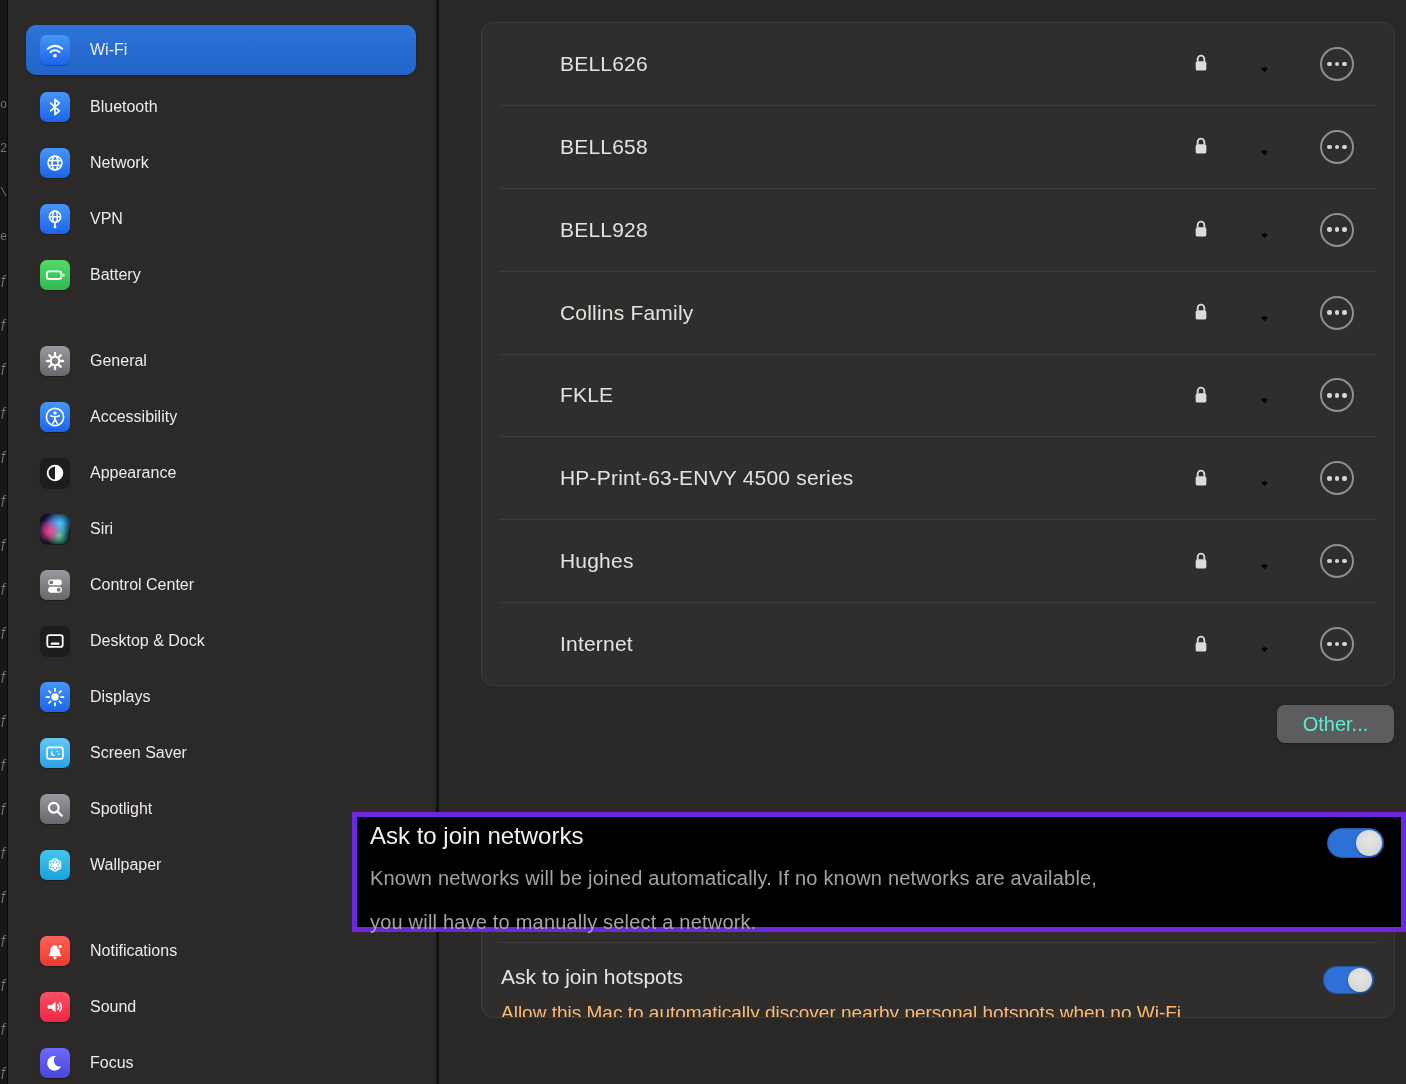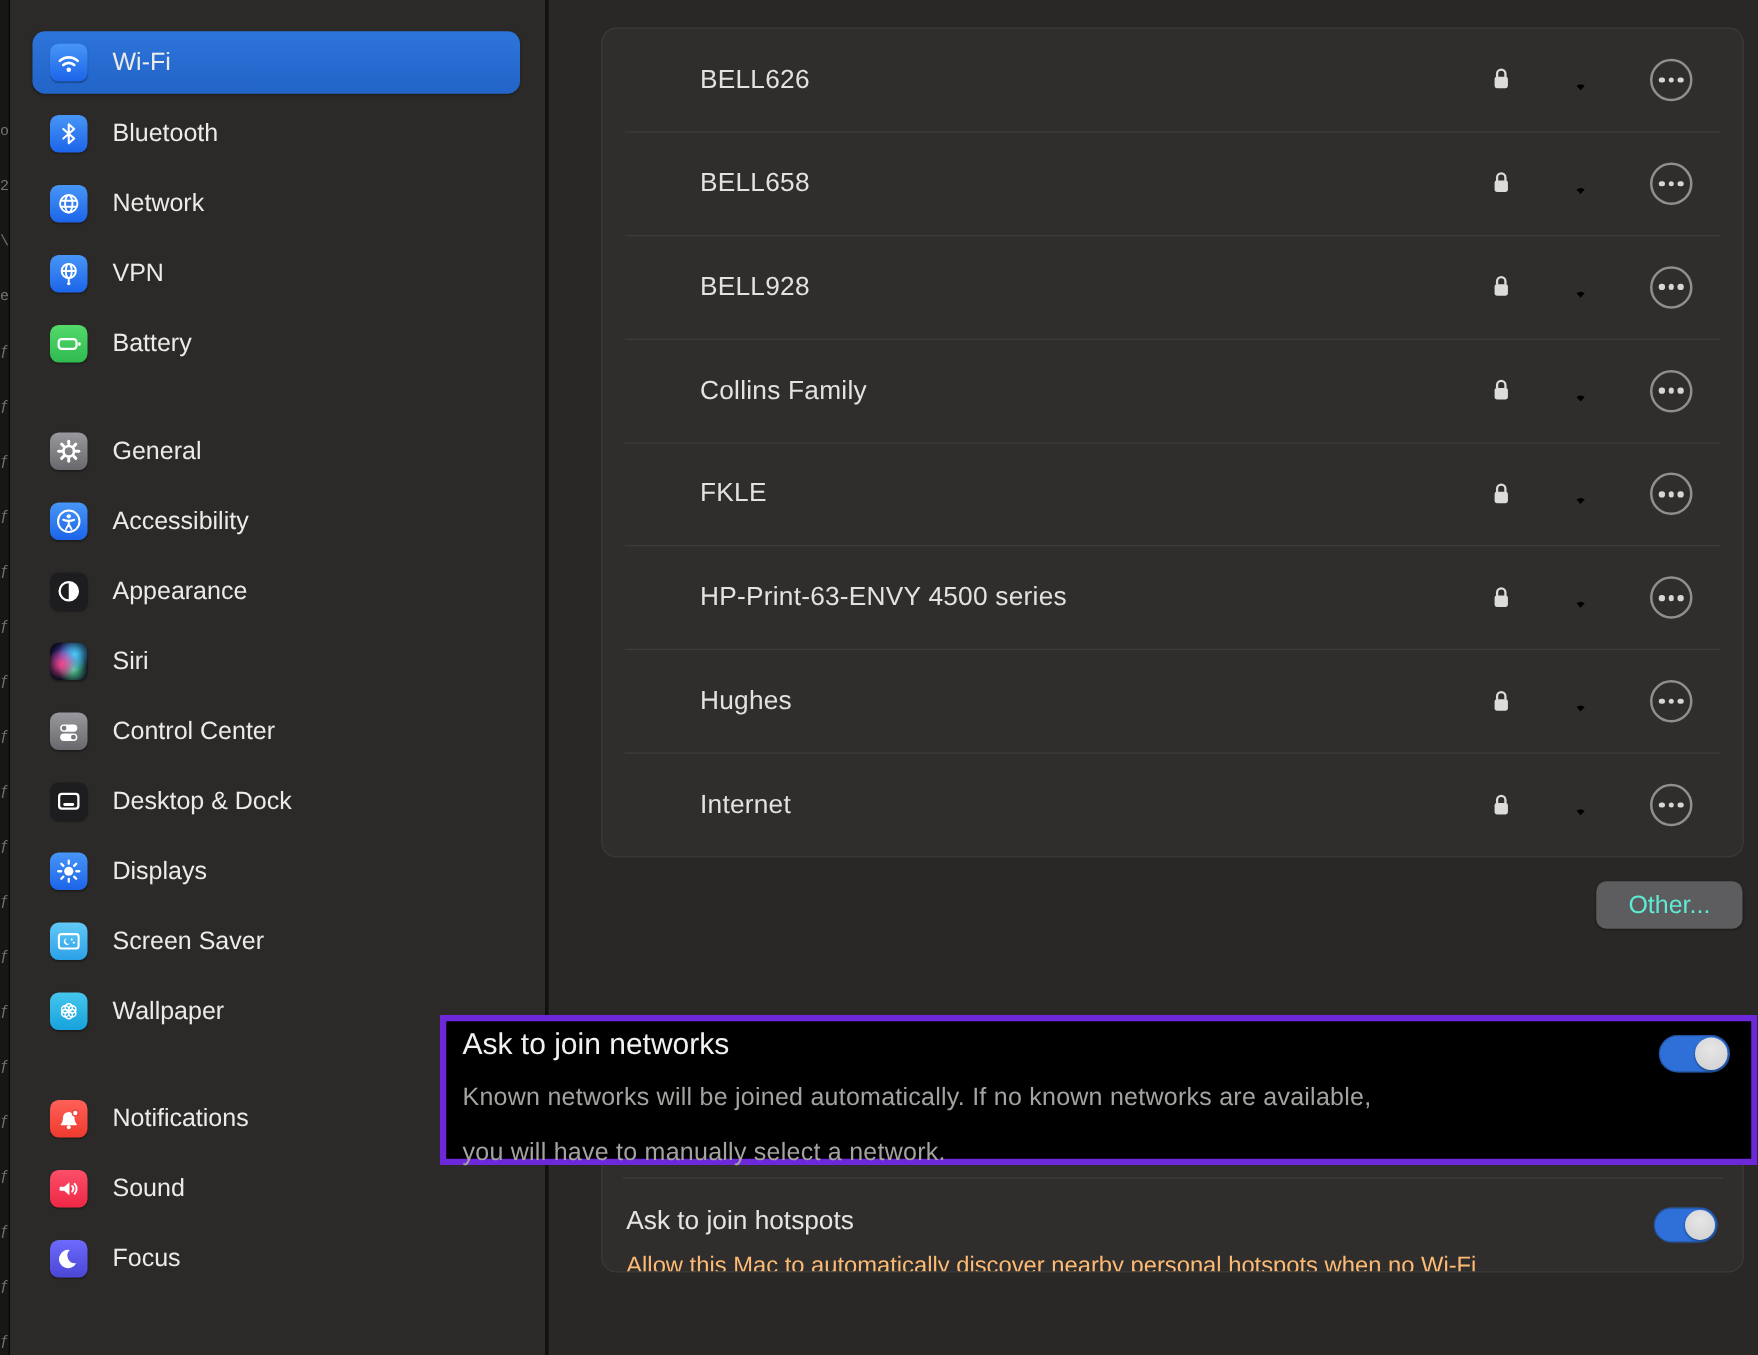--- a/index.html
+++ b/index.html
@@ -16,21 +16,21 @@
     background:#171715; overflow:hidden; border-right:1px solid #060606; }
   .left-strip span { position:absolute; left:0; font:12px "Liberation Mono",monospace; color:#75736f; }
 
   
   .sidebar { position:absolute; left:8px; top:0; width:428px; height:1084px;
     background:#2b2a29; padding-top:25px; }
   .side-divider { position:absolute; left:436px; top:0; width:3px; height:1084px; background:#111110; }
 
   .srow { height:56px; margin:0 20px 0 18px; border-radius:10px;
     display:flex; align-items:center; padding-left:14px; gap:20px;
-    font-size:20px; color:#edebe9; cursor:default; }
+    font-size:16px; color:#edebe9; cursor:default; }
   .srow.selected { height:50px; margin-top:0; margin-bottom:4px;
     background:linear-gradient(180deg,#2d74da 0%,#2264c8 100%);
     box-shadow:0 1px 2px rgba(0,0,0,.35); }
   .gap { height:30px; }
 
   .ic { width:30px; height:30px; border-radius:7px; flex:0 0 30px;
     display:flex; align-items:center; justify-content:center;
     box-shadow:0 1px 1px rgba(0,0,0,.3); }
   .ic svg { display:block; }
   .ic-blue   { background:linear-gradient(180deg,#4796f6 0%,#1c64e9 100%); }
@@ -292,20 +292,29 @@
       <svg width="24" height="22" viewBox="0 0 24 24" fill="none">
         <rect x="3.4" y="5.8" width="17.2" height="12.6" rx="2.2" stroke="#fff" stroke-width="1.8"></rect>
         <path d="M10.6 9.2 a3 3 0 1 0 2.4 4.8 a2.5 2.5 0 0 1 -2.4 -4.8 Z" fill="#fff"></path>
         <circle cx="14.6" cy="10.4" r="0.9" fill="#fff"></circle>
           <circle cx="16.4" cy="13.2" r="0.9" fill="#fff"></circle>
       </svg>
       </span>
     <span>Screen Saver</span>
   </div>
 
+  <div class="srow">
+    <span class="ic ic-gray">
+      <svg width="22" height="22" viewBox="0 0 24 24" stroke="#fff" fill="none" stroke-width="2.4" stroke-linecap="round">
+        <circle cx="10.6" cy="10.6" r="5.3"></circle>
+        <line x1="14.6" y1="14.6" x2="19.4" y2="19.4"></line>
+      </svg>
+      </span>
+    <span>Spotlight</span>
+  </div>
 
   <div class="srow">
     <span class="ic ic-cyan">
       <svg width="22" height="22" viewBox="0 0 24 24" stroke="#fff" fill="none" stroke-width="1.3">
         <circle cx="12" cy="8.6" r="3.2"></circle>
           <circle cx="15" cy="10.3" r="3.2"></circle>
           <circle cx="15" cy="13.7" r="3.2"></circle>
         <circle cx="12" cy="15.4" r="3.2"></circle>
           <circle cx="9" cy="13.7" r="3.2"></circle>
           <circle cx="9" cy="10.3" r="3.2"></circle>

